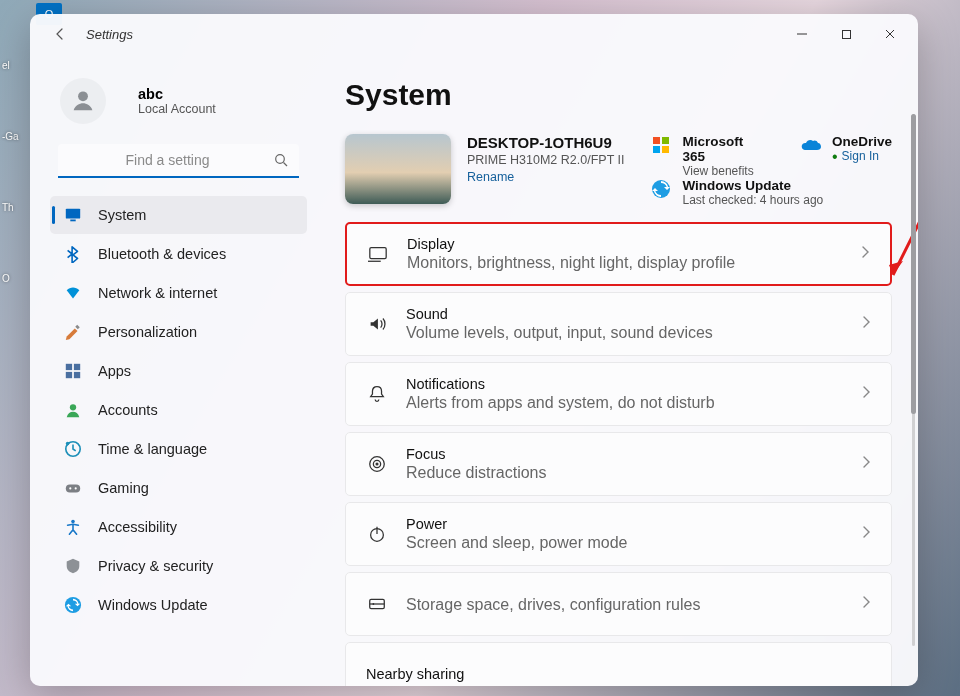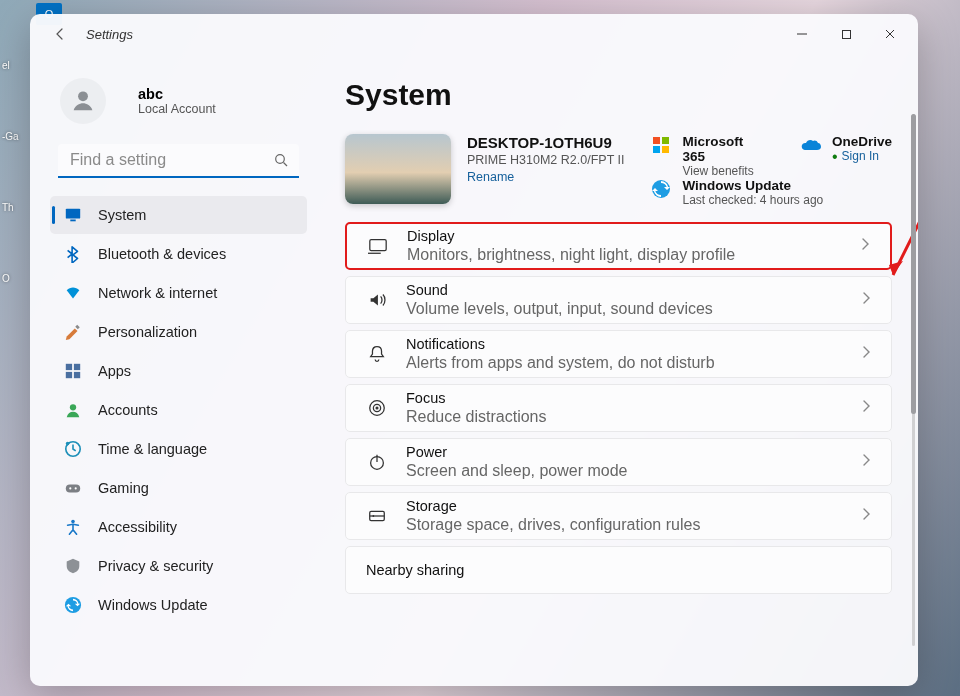--- a/index.html
+++ b/index.html
@@ -27,23 +27,23 @@
   .winbtn { width:44px; height:32px; display:flex; align-items:center; justify-content:center; color:#333;}
   .body { flex:1; display:flex; overflow:hidden; }
   .sidebar { width:285px; padding:8px 8px 8px 20px; overflow-y:auto; }
   .account { display:flex; align-items:center; gap:32px; padding:16px 8px 20px 10px; }
   .avatar { width:46px; height:46px; border-radius:50%; background:#eceef1; display:flex; align-items:center; justify-content:center; }
   .avatar svg{width:28px;height:28px;fill:#8b8f94;}
   .acct-name{font-weight:600;font-size:14.5px;color:#000;}
   .acct-sub{font-size:12.5px;color:#555;}
   .search { position:relative; margin:0 8px 18px 8px; }
   .search input{
-    width:100%; height:34px; padding:0 34px 0 12px; font-size:16px;
+    width:100%; height:34px; padding:0 34px 0 12px; font-size:14px;
     border:none; border-bottom:2px solid #0067c0; background:#fbfbfd;
-    border-radius:4px 4px 0 0; outline:none; color:#555;
+    border-radius:4px 4px 0 0; outline:none; color:#555;text-align:center;
   }
   .search input::placeholder{color:#8a8a8a;}
   .search .sicon{position:absolute; right:10px; top:8px; color:#666;}
   .nav-item{
     display:flex; align-items:center; gap:16px; height:38px; padding:0 10px 0 14px;
     border-radius:5px; font-size:14.5px; color:#222; cursor:default; position:relative;
     margin-bottom:1px;
   }
   .nav-item.active{background:#eaeaee;}
   .nav-item.active::before{
@@ -65,21 +65,21 @@
   .hero-right{margin-left:auto;display:flex;flex-direction:column;}
   .hr-row{display:flex;gap:34px;}
   .hr-item{display:flex;gap:10px;align-items:flex-start;}
   .hr-ico{width:22px;height:22px;flex-shrink:0;display:flex;align-items:center;justify-content:center;}
   .hr-title{font-size:13.5px;font-weight:600;color:#111;}
   .hr-sub{font-size:12px;color:#555;}
   .hr-sub.link{color:#17619c;}
   .hr-sub .dot{color:#107c10;font-size:16px;line-height:12px;vertical-align:middle;margin-right:4px;}
   .tile-list{display:flex;flex-direction:column;gap:6px;padding-bottom:20px;}
   .tile{
-    display:flex;align-items:center;gap:18px;height:48px;padding:0 18px 0 20px;
+    display:flex;align-items:center;gap:18px;height:64px;padding:0 18px 0 20px;
     background:#fcfcfd;border:1px solid #e8e8ea;border-radius:5px;
   }
   .tile.highlight{border:2.5px solid #e11b1b;}
   .tile-ico{width:22px;height:22px;color:#333;display:flex;align-items:center;justify-content:center;flex-shrink:0;}
   .tile-txt{flex:1;}
   .tile-title{font-size:14.5px;color:#111;}
   .tile-sub{font-size:16px;color:#666;margin-top:2px;}
   .chev{color:#888;}
   .arrow-overlay{
     position:absolute; left:570px; top:95px; width:80px; height:140px; pointer-events:none;
@@ -398,21 +398,20 @@
           </div>
           <div class="tile">
     <span class="tile-ico">
               <svg width="20" height="20" viewBox="0 0 22 22" fill="none" stroke="#333" stroke-width="1.4">
                 <rect x="3" y="6" width="16" height="10" rx="1.5"></rect>
                 <circle cx="7" cy="11" r="1" fill="#333" stroke="none"></circle>
                 <line x1="3" y1="11" x2="19" y2="11"></line>
               </svg>
             </span>
     <div class="tile-txt">
-      <div class="tile-title">Storage</div>
       <div class="tile-sub">Storage space, drives, configuration rules</div>
     </div>
     <span class="chev">
       <svg width="14" height="14" viewBox="0 0 14 14">
                 <path d="M5 2l5 5-5 5" stroke="#888" stroke-width="1.4" fill="none" stroke-linecap="round"></path>
               </svg>
     </span>
           </div>
           <div class="tile">
 

